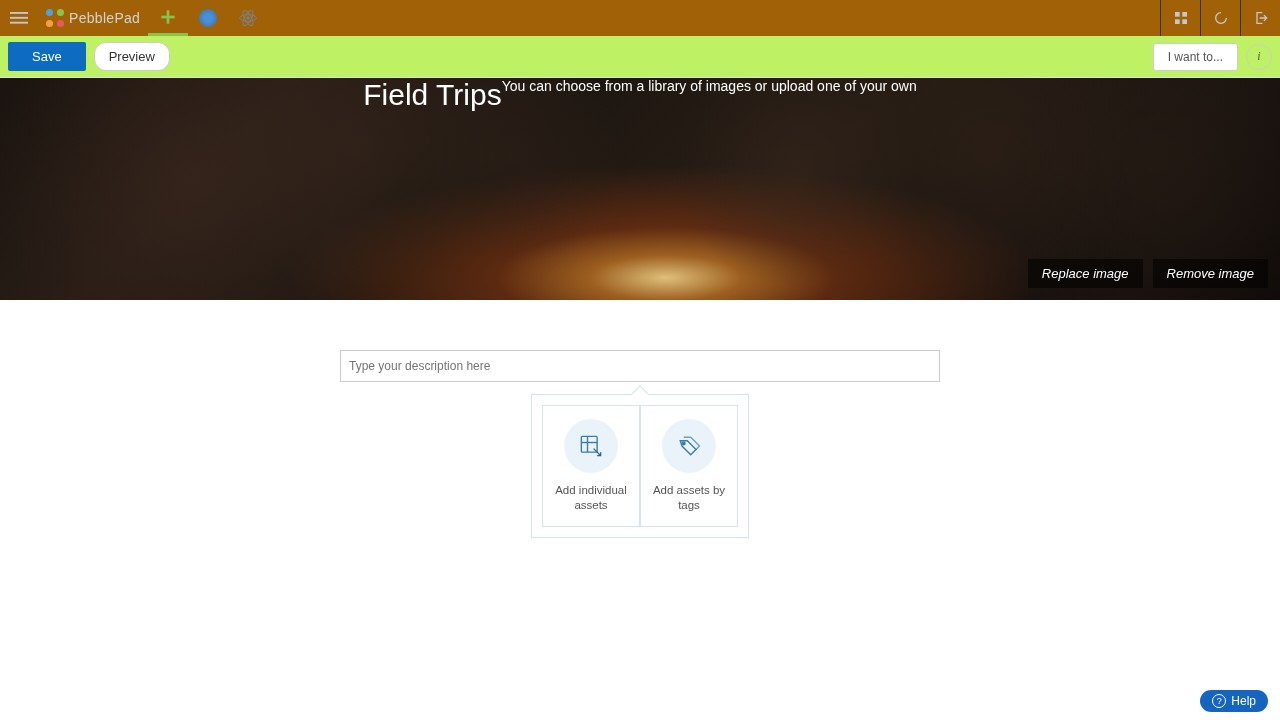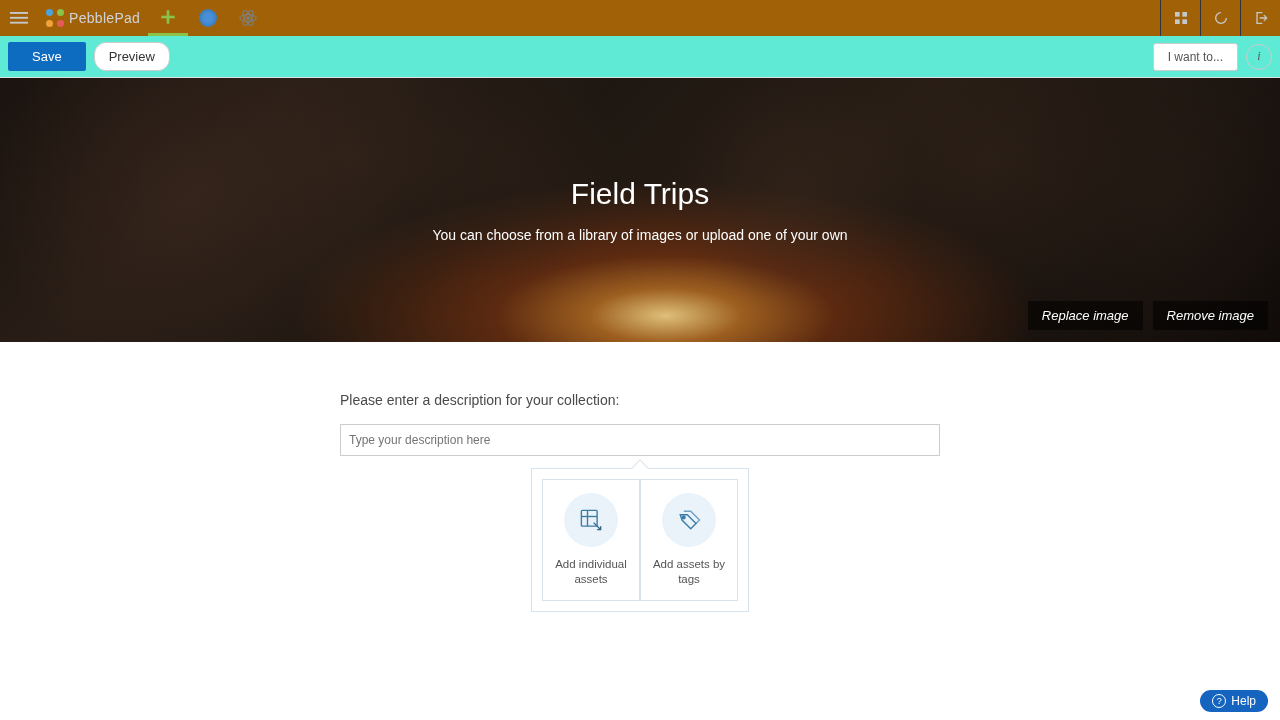--- a/index.html
+++ b/index.html
@@ -19,31 +19,31 @@
 .logo-dots .d4 { background:#e75a5a; bottom:0; right:0; }
 .brand { color:#d0d3d6; font-size:14px; font-weight:300; letter-spacing:0.3px; }
 .nav-icon { width:40px; height:36px; display:flex; align-items:center; justify-content:center; cursor:pointer; position:relative; }
 .nav-icon.active { border-bottom: 3px solid #8bc34a; }
 .plus-green svg { width:16px; height:16px; fill:#8bc34a; }
 .circle-blue { width:18px; height:18px; border-radius:50%; background: radial-gradient(circle,#4a90d9 30%,#2f6fa8); }
 .atom-icon svg { width:20px; height:20px; stroke:#7a8288; fill:none; stroke-width:1.2; }
 .tb-icon { width:40px; height:36px; display:flex; align-items:center; justify-content:center; cursor:pointer; border-left:1px solid #31363b; }
 .tb-icon svg { width:16px; height:16px; fill:#c5c8cb; }
 
-.actionbar { height: 42px; background:#5eead4; border-bottom:1px solid #e0e0e0; display:flex; align-items:center; padding:0 8px; }
+.actionbar { height: 42px; background:#bef264; border-bottom:1px solid #e0e0e0; display:flex; align-items:center; padding:0 8px; }
 .save-btn { background:#0d6bc0; color:#fff; border:none; font-size:13px; padding:7px 24px; border-radius:2px; cursor:pointer; margin-right:8px; }
 .preview-btn { background:#fff; color:#333; border:1px solid #ccc; font-size:13px; padding:6px 14px; border-radius:12px; cursor:pointer; }
 .actionbar-right { margin-left:auto; display:flex; align-items:center; gap:8px; }
 .iwant-btn { background:#fff; border:1px solid #ccc; font-size:12px; padding:6px 14px; border-radius:3px; cursor:pointer; color:#555; }
 .info-btn { width:26px; height:26px; border:1px solid #ccc; border-radius:50%; display:flex; align-items:center; justify-content:center; font-size:12px; color:#555; cursor:pointer; font-family:Georgia,serif; font-style:italic; }
 
-.banner { position:relative; width:100%; height:264px; overflow:hidden; background:
+.banner { position:relative; width:100%; height:222px; overflow:hidden; background:
   radial-gradient(ellipse at 52% 90%, rgba(255,220,140,0.85) 0%, rgba(255,150,40,0.55) 8%, rgba(200,70,10,0.35) 18%, rgba(30,15,10,0.1) 40%),
   linear-gradient(135deg, #1a1410 0%, #2a1f18 20%, #1e1812 40%, #281e16 60%, #1a1410 80%, #0f0b09 100%);
-  display:flex; flex-direction:column; align-items:center; justify-content:center; }
+  display:flex; flex-direction:row; align-items:flex-start; justify-content:center; }
 .banner::before { content:""; position:absolute; inset:0; background:
   radial-gradient(circle at 15% 45%, rgba(60,40,30,0.6) 0%, transparent 18%),
   radial-gradient(circle at 28% 30%, rgba(55,38,28,0.55) 0%, transparent 16%),
   radial-gradient(circle at 40% 35%, rgba(50,35,26,0.5) 0%, transparent 14%),
   radial-gradient(circle at 62% 40%, rgba(55,38,28,0.55) 0%, transparent 15%),
   radial-gradient(circle at 77% 32%, rgba(50,35,25,0.5) 0%, transparent 15%),
   radial-gradient(circle at 90% 38%, rgba(45,32,24,0.5) 0%, transparent 16%); }
 .banner-title { color:#fff; font-size:30px; font-weight:400; z-index:2; margin-bottom:16px; }
 .banner-sub { color:#fff; font-size:14px; z-index:2; }
 .banner-btns { position:absolute; bottom:12px; right:12px; display:flex; gap:10px; z-index:2; }
@@ -139,21 +139,20 @@
 <div class="banner">
   <div class="banner-title">Field Trips</div>
   <div class="banner-sub">You can choose from a library of images or upload one of your own</div>
   <div class="banner-btns">
     <div class="banner-btn">Replace image</div>
     <div class="banner-btn">Remove image</div>
   </div>
 </div>
 
 <div class="content">
-  <div class="desc-label">Please enter a description for your collection:</div>
   <input class="desc-input" type="text" placeholder="Type your description here" style="">
 
 
   <div class="popover">
     <div class="card">
       <div class="card-icon">
         <svg viewBox="0 0 32 32" fill="none" stroke="#3b7da8" stroke-width="1.6">
             <rect x="5" y="5" width="18" height="18" rx="1"></rect>
             <line x1="5" y1="12" x2="23" y2="12"></line>
             <line x1="12" y1="5" x2="12" y2="23"></line>

